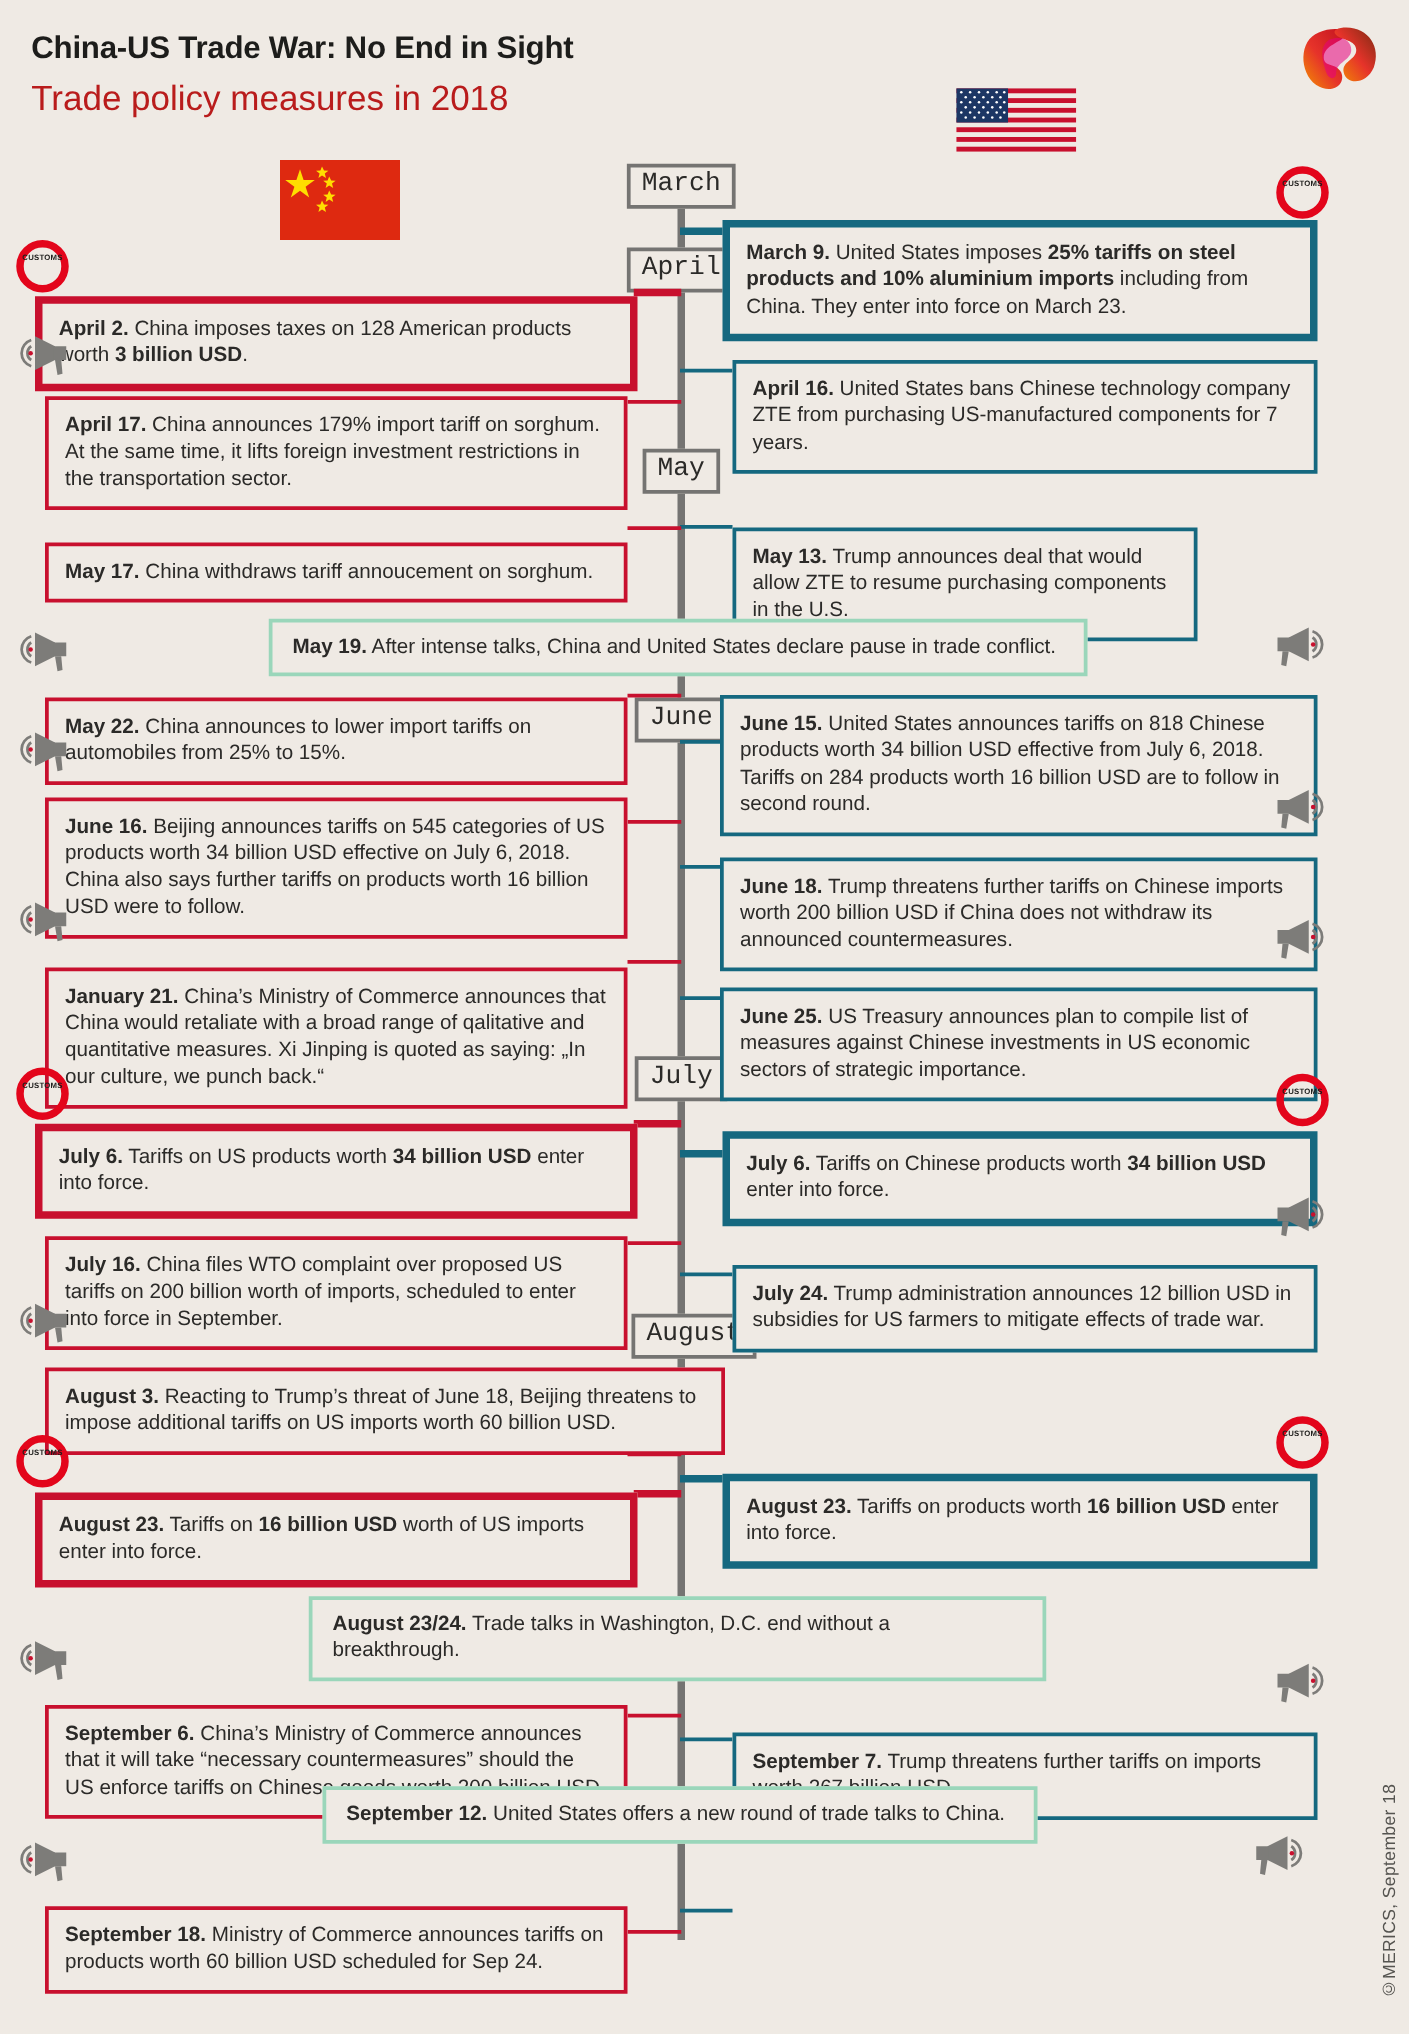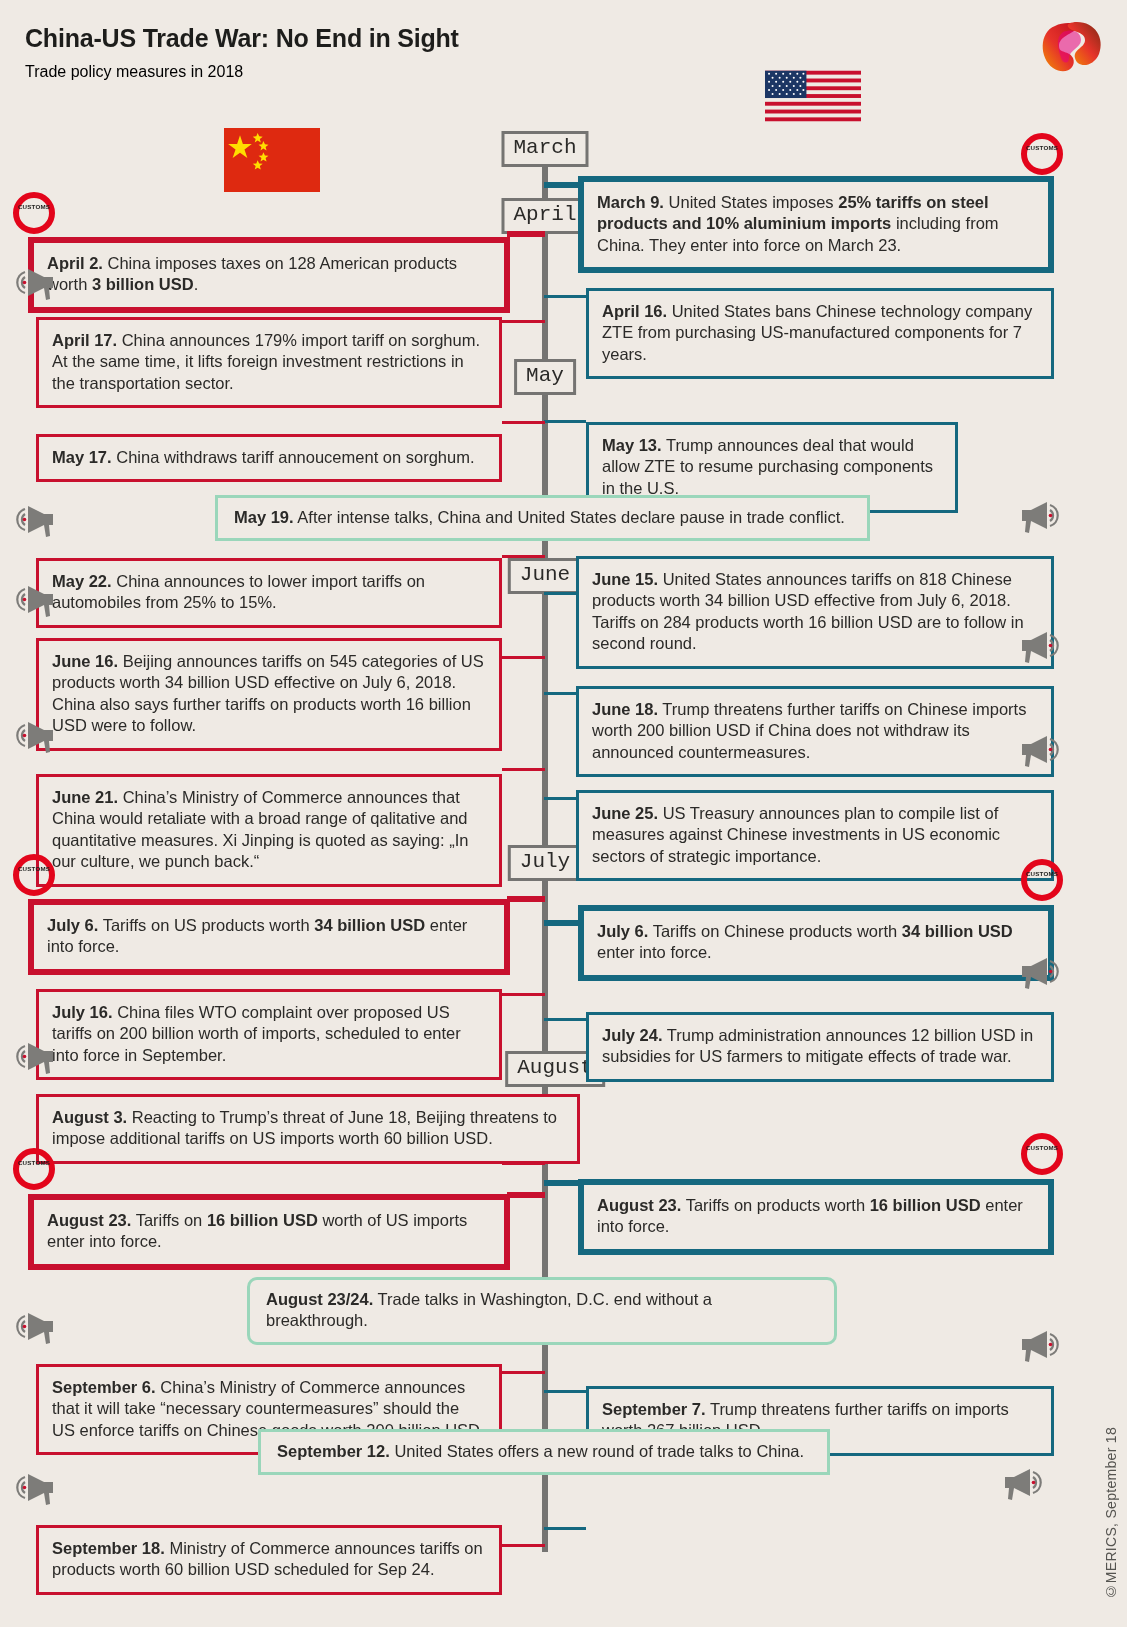--- a/index.html
+++ b/index.html
@@ -12,21 +12,21 @@
   #root { position: relative; width: 1127px; height: 1627px; background: #efeae4; }
 
   
   .title {
     position: absolute; left: 25px; top: 24px;
     font-size: 25px; font-weight: bold; color: #1d1d1b;
     letter-spacing: -0.2px;
   }
   .subtitle {
     position: absolute; left: 25px; top: 63px;
-    font-size: 16px; font-weight: normal; color: #000000;
+    font-size: 28px; font-weight: normal; color: #b91c1c;
   }
 
   
   .flag { position: absolute; }
   .flag-cn { left: 224px; top: 128px; width: 96px; height: 64px; background: #de2910; }
   .flag-cn svg { display: block; }
   .flag-us { left: 765px; top: 70px; width: 96px; height: 52px; }
   .flag-us svg { display: block; }
 
   
@@ -420,21 +420,21 @@
     <g fill="none" stroke="#7d7c79" stroke-width="2.2">
           <path d="M13 6 a11 11 0 0 0 0 21"></path>
           <path d="M13 11 a6.5 6.5 0 0 0 0 11"></path>
         </g>
         <circle cx="12.5" cy="16.5" r="1.8" fill="#c8102e"></circle>
       </svg>
   </div>
 
   <div class="conn cn" style="left:502px; top:768px; width:43px;"></div>
   <div class="box cn" style="left:36px; top:740px; width:466px;">
-    <span class="d">June 21.</span><span> China’s Ministry of Commerce announces that China would retaliate with a broad range of qalitative and quantitative measures. Xi Jinping is quoted as saying: „In our culture, we punch back.“</span>
+    <span class="d">January 21.</span><span> China’s Ministry of Commerce announces that China would retaliate with a broad range of qalitative and quantitative measures. Xi Jinping is quoted as saying: „In our culture, we punch back.“</span>
   </div>
   <div class="mega" style="left:12px; top:719px;">
     <svg viewBox="0 0 46 40">
         <g fill="#7d7c79">
           <path d="M16 3 L16 30 L32 22 L32 11 Z"></path>
           <path d="M41 11 L31 11 L31 22 L41 22 Z"></path>
           <path d="M37 22 L32 22 L34 34 L38 33 Z"></path>
         </g>
     <g fill="none" stroke="#7d7c79" stroke-width="2.2">
           <path d="M13 6 a11 11 0 0 0 0 21"></path>
@@ -519,21 +519,21 @@
           <path d="M13 11 a6.5 6.5 0 0 0 0 11"></path>
         </g>
         <circle cx="12.5" cy="16.5" r="1.8" fill="#c8102e"></circle>
       </svg>
   </div>
 
   <div class="box joint" style="left:215px; top:461px; width:655px;">
     <span class="d">May 19.</span><span> After intense talks, China and United States declare pause in trade conflict.</span>
   </div>
 
-  <div class="box joint" style="left:247px; top:1243px; width:590px;border-radius:10px;">
+  <div class="box joint" style="left:247px; top:1243px; width:590px;">
     <span class="d">August 23/24.</span><span> Trade talks in Washington, D.C. end without a breakthrough.</span>
   </div>
 
   <div class="box joint" style="left:258px; top:1395px; width:572px;">
     <span class="d">September 12.</span><span> United States offers a new round of trade talks to China.</span>
   </div>
 
   <div class="credit">©MERICS, September 18</div>
 
 </div>

